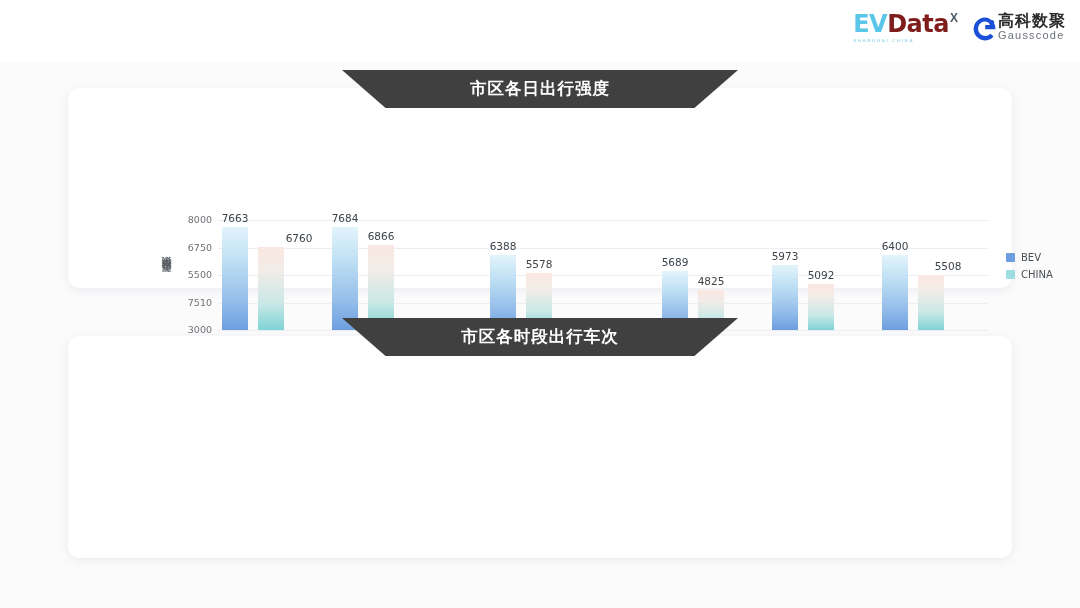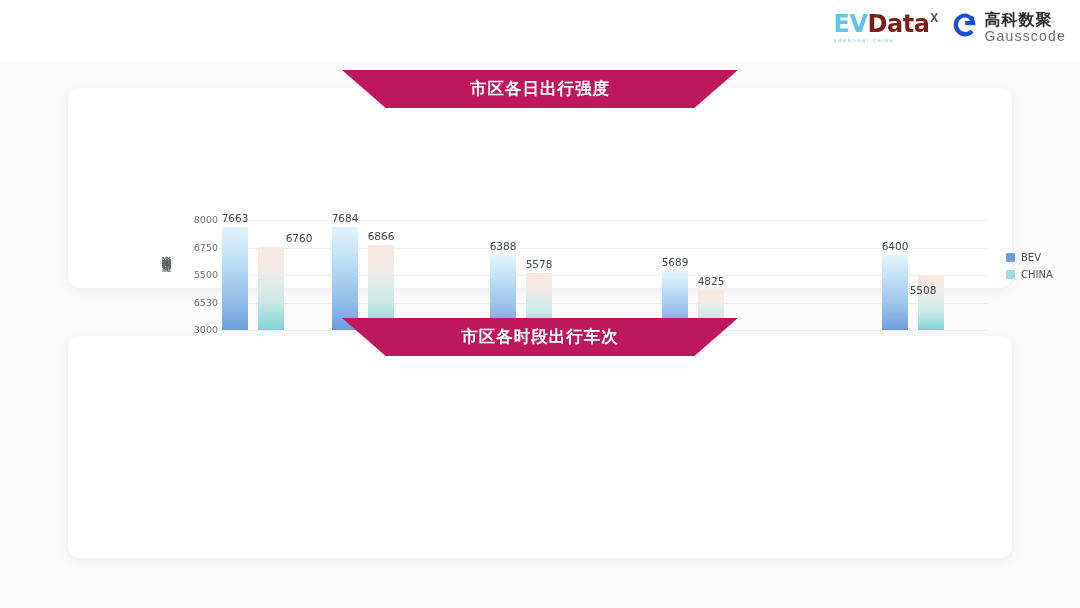--- a/index.html
+++ b/index.html
@@ -22,56 +22,56 @@
     font-family:"DejaVu Sans",sans-serif;
     font-size:24px; font-weight:700; letter-spacing:-0.5px;
     color:#5bc7e8; line-height:1;
   }
   .evdata-main .dk { color:#7f1d1d; }
   .evdata-x { font-size:12px; font-weight:700; color:#4c5a66; margin-left:1px; margin-top:-1px; }
   .evdata-sub {
     font-size:4.4px; letter-spacing:1.6px; color:#9fd9ec;
     margin-top:2px; font-weight:600;
   }
-  .gauss { display:flex; align-items:flex-start; gap:6px; }
+  .gauss { display:flex; align-items:flex-end; }
   .gauss-mark { width:26px; height:26px; position:relative; }
   .gauss-mark svg { display:block; }
   .gauss-text { display:flex; flex-direction:column; line-height:1.05; }
   .gauss-cn { font-size:16px; font-weight:700; color:#2b2b2b; letter-spacing:1px; }
-  .gauss-en { font-size:14px; color:#6d7278; letter-spacing:1.2px; }
+  .gauss-en { font-size:11px; color:#6d7278; letter-spacing:1.2px; }
 
   
   .card {
     position:absolute; left:68px; width:944px;
     background:#ffffff; border-radius:12px;
     box-shadow:0 2px 10px rgba(120,130,150,.13);
   }
   #card1 { top:88px; height:200px; }
   #card2 { top:336px; height:222px; }
 
   
   .banner {
     position:absolute; left:50%; transform:translateX(-50%);
-    width:396px; height:38px; background:#be185d;
+    width:396px; height:38px; background:#404040;
     clip-path:polygon(0 0, 100% 0, 89% 100%, 11% 100%);
     display:flex; align-items:center; justify-content:center;
     z-index:5;
     font-family:Liberation Mono, monospace;
   }
   #banner1 { top:70px; }
   #banner2 { top:318px; }
   .banner-title {
     color:#ffffff; font-size:16.5px; font-weight:700; letter-spacing:1px;
   }
 
   
   .plot { position:absolute; }
   .gridline { position:absolute; left:0; right:0; height:1px; background:#eceef1; }
   .ytick {
-    position:absolute; right:100%; 
+    position:absolute; right:100%; margin-right:6px;
     font-size:9.5px; color:#6e7276; white-space:nowrap;
     transform:translateY(-50%); line-height:1;
     font-family:"DejaVu Sans",sans-serif;
   }
   .ylabel {
     position:absolute; font-size:10px; color:#5b6066;
     writing-mode:vertical-rl; transform:rotate(180deg);
     white-space:nowrap; letter-spacing:1px;
   }
   .xtick {
@@ -131,21 +131,21 @@
 
   <div class="banner" id="banner1">
     <span class="banner-title">市区各日出行强度</span>
   </div>
 
   <div class="card" id="card1">
     <div class="plot" id="plot1">
         <div class="gridline" style="top: 110px;"></div>
         <div class="ytick" style="top: 110px;">3000</div>
         <div class="gridline" style="top: 82.5px;"></div>
-        <div class="ytick" style="top: 82.5px;">6530</div>
+        <div class="ytick" style="top: 82.5px;">7510</div>
         <div class="gridline" style="top: 55px;"></div>
         <div class="ytick" style="top: 55px;">5500</div>
         <div class="gridline" style="top: 27.5px;"></div>
         <div class="ytick" style="top: 27.5px; text-align: center;">6750</div>
         <div class="gridline" style="top: 0px;"></div>
         <div class="ytick" style="top: 0px;">8000</div>
         <div class="ylabel" style="left: -58px; top: 2px; height: 110px; display: flex; align-items: center; justify-content: center;">每万辆出行车辆数</div>
         <div class="group1" style="left: 0px; width: 110px;">
           <div class="bar1 bev" style="height: 102.586px;"></div>
           <div class="vlabel1" style="left: 17px; top: -6.586px;">7663</div>
@@ -167,25 +167,32 @@
           <div class="vlabel1" style="left: 53px; top: 39.284px;">5578</div>
           <div class="xtick" style="left: 63px;">4月29日</div>
         </div>
         <div class="group1" style="left: 440px; width: 110px;">
           <div class="bar1 bev" style="height: 59.158px;"></div>
           <div class="vlabel1" style="left: 17px; top: 36.842px;">5689</div>
           <div class="bar1 phev" style="height: 40.15px;"></div>
           <div class="vlabel1" style="left: 53px; top: 55.85px;">4825</div>
           <div class="xtick" style="left: 63px;">5月1日</div>
         </div>
+        <div class="group1" style="left: 550px; width: 110px;">
+          <div class="bar1 bev" style="height: 65.406px;"></div>
+          <div class="vlabel1" style="left: 17px; top: 30.594px;">5973</div>
+          <div class="bar1 phev" style="height: 46.024px;"></div>
+          <div class="vlabel1" style="left: 53px; top: 49.976px;">5092</div>
+          <div class="xtick" style="left: 63px;">5月2日</div>
+        </div>
         <div class="group1" style="left: 660px; width: 110px;">
           <div class="bar1 bev" style="height: 74.8px;"></div>
           <div class="vlabel1" style="left: 17px; top: 21.2px;">6400</div>
           <div class="bar1 phev" style="height: 55.176px;"></div>
-          <div class="vlabel1" style="left: 45px; top: 40.824px; margin-top: 24px;">5508</div>
+          <div class="vlabel1" style="left: 70px; top: 40.824px;">5508</div>
           <div class="xtick" style="left: 63px;">5月3日</div>
         </div>
       </div>
     <div class="legend" id="legend1">
         <div class="legend-item">
           <span class="legend-swatch" style="background: rgb(109, 158, 224);"></span>
           <span class="legend-label">BEV</span>
         </div>
         <div class="legend-item">
           <span class="legend-swatch" style="background: rgb(159, 221, 224);"></span>

